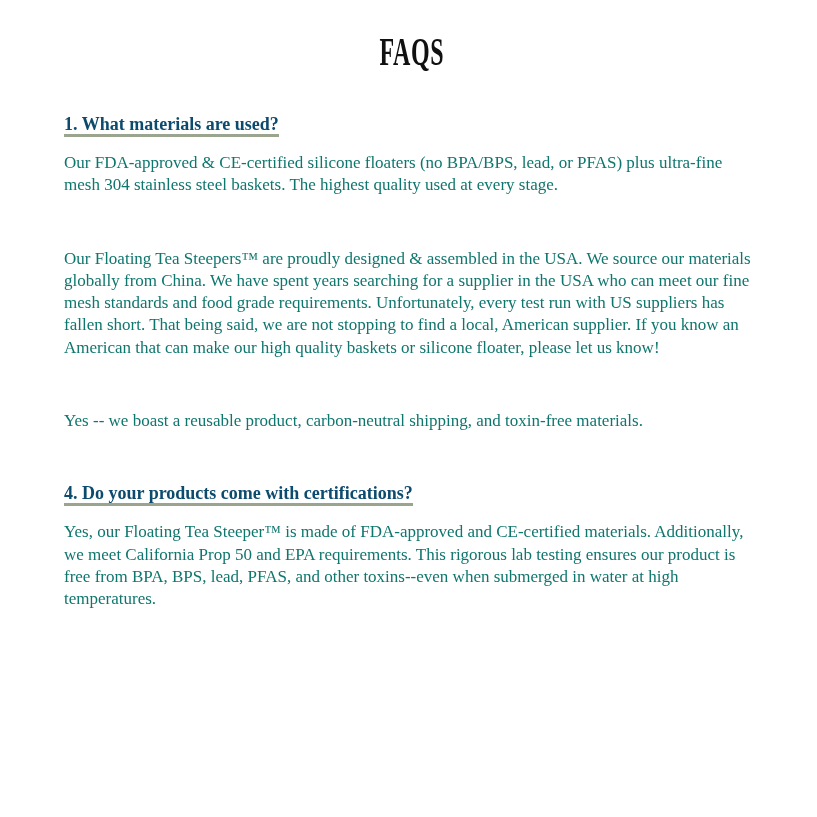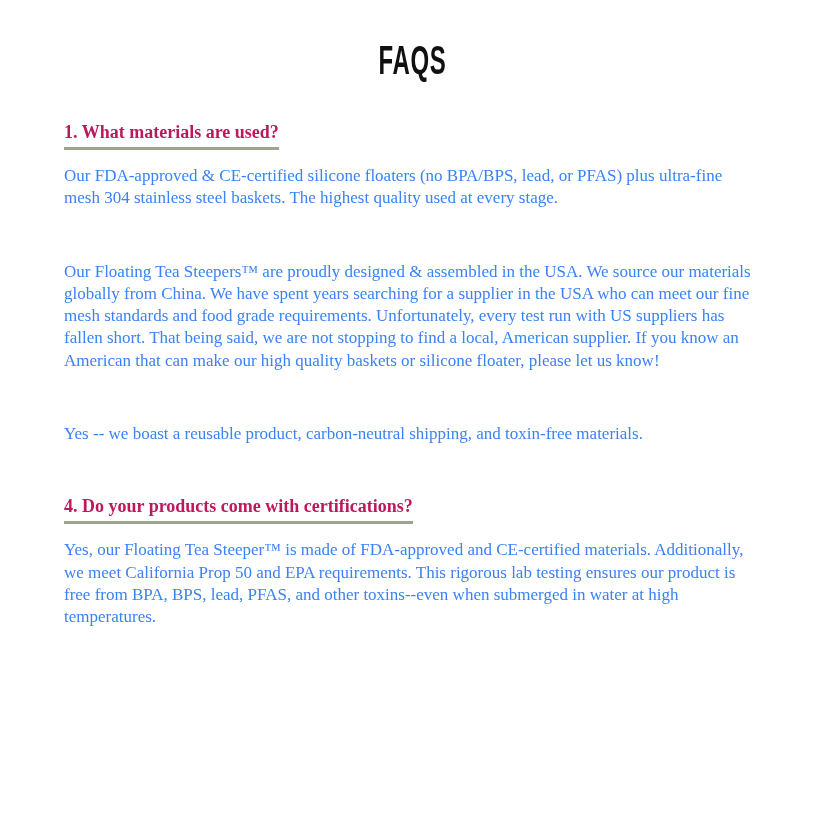--- a/index.html
+++ b/index.html
@@ -13,23 +13,23 @@
     height: 817px;
     background: #ffffff;
     overflow: hidden;
     font-family: "Liberation Serif", serif;
     color: #1f1f1f;
   }
   .content {
     padding: 0 57px 0 64px;
   }
   .page-title {
-    margin-top: 40px;
+    margin-top: 32px;
     text-align: center;
-    font-family: Liberation Sans, sans-serif;
+    font-family: Liberation Serif, serif;
     font-weight: 800;
     font-size: 40px;
     line-height: 40px;
     color: #111111;
     white-space: nowrap;
   }
   .page-title .condensed {
     display: inline-block;
     transform: scaleX(0.6);
     transform-origin: 50% 50%;
@@ -44,30 +44,29 @@
   .faq-item:last-child {
     margin-bottom: 16px;
   }
   .faq-question {
     display: inline-block;
     margin: 0;
     font-family: "Liberation Serif", serif;
     font-weight: bold;
     font-size: 18px;
     line-height: 20px;
-    color: #be185d;
-    padding-bottom: 5px;
+    color: #0c4a6e;
     border-bottom: 3px solid #9aa48f;
   }
   .faq-answer {
     margin: 15px 0 0 0;
     max-width: 690px;
     font-size: 17px;
     line-height: 22.3px;
-    color: #3b82f6;
+    color: #0f766e;
   }
 </style>
 </head>
 <body>
 
 <div class="page">
   <div class="content">
 
     <h1 class="page-title"><span class="condensed">FAQS</span></h1>
 

